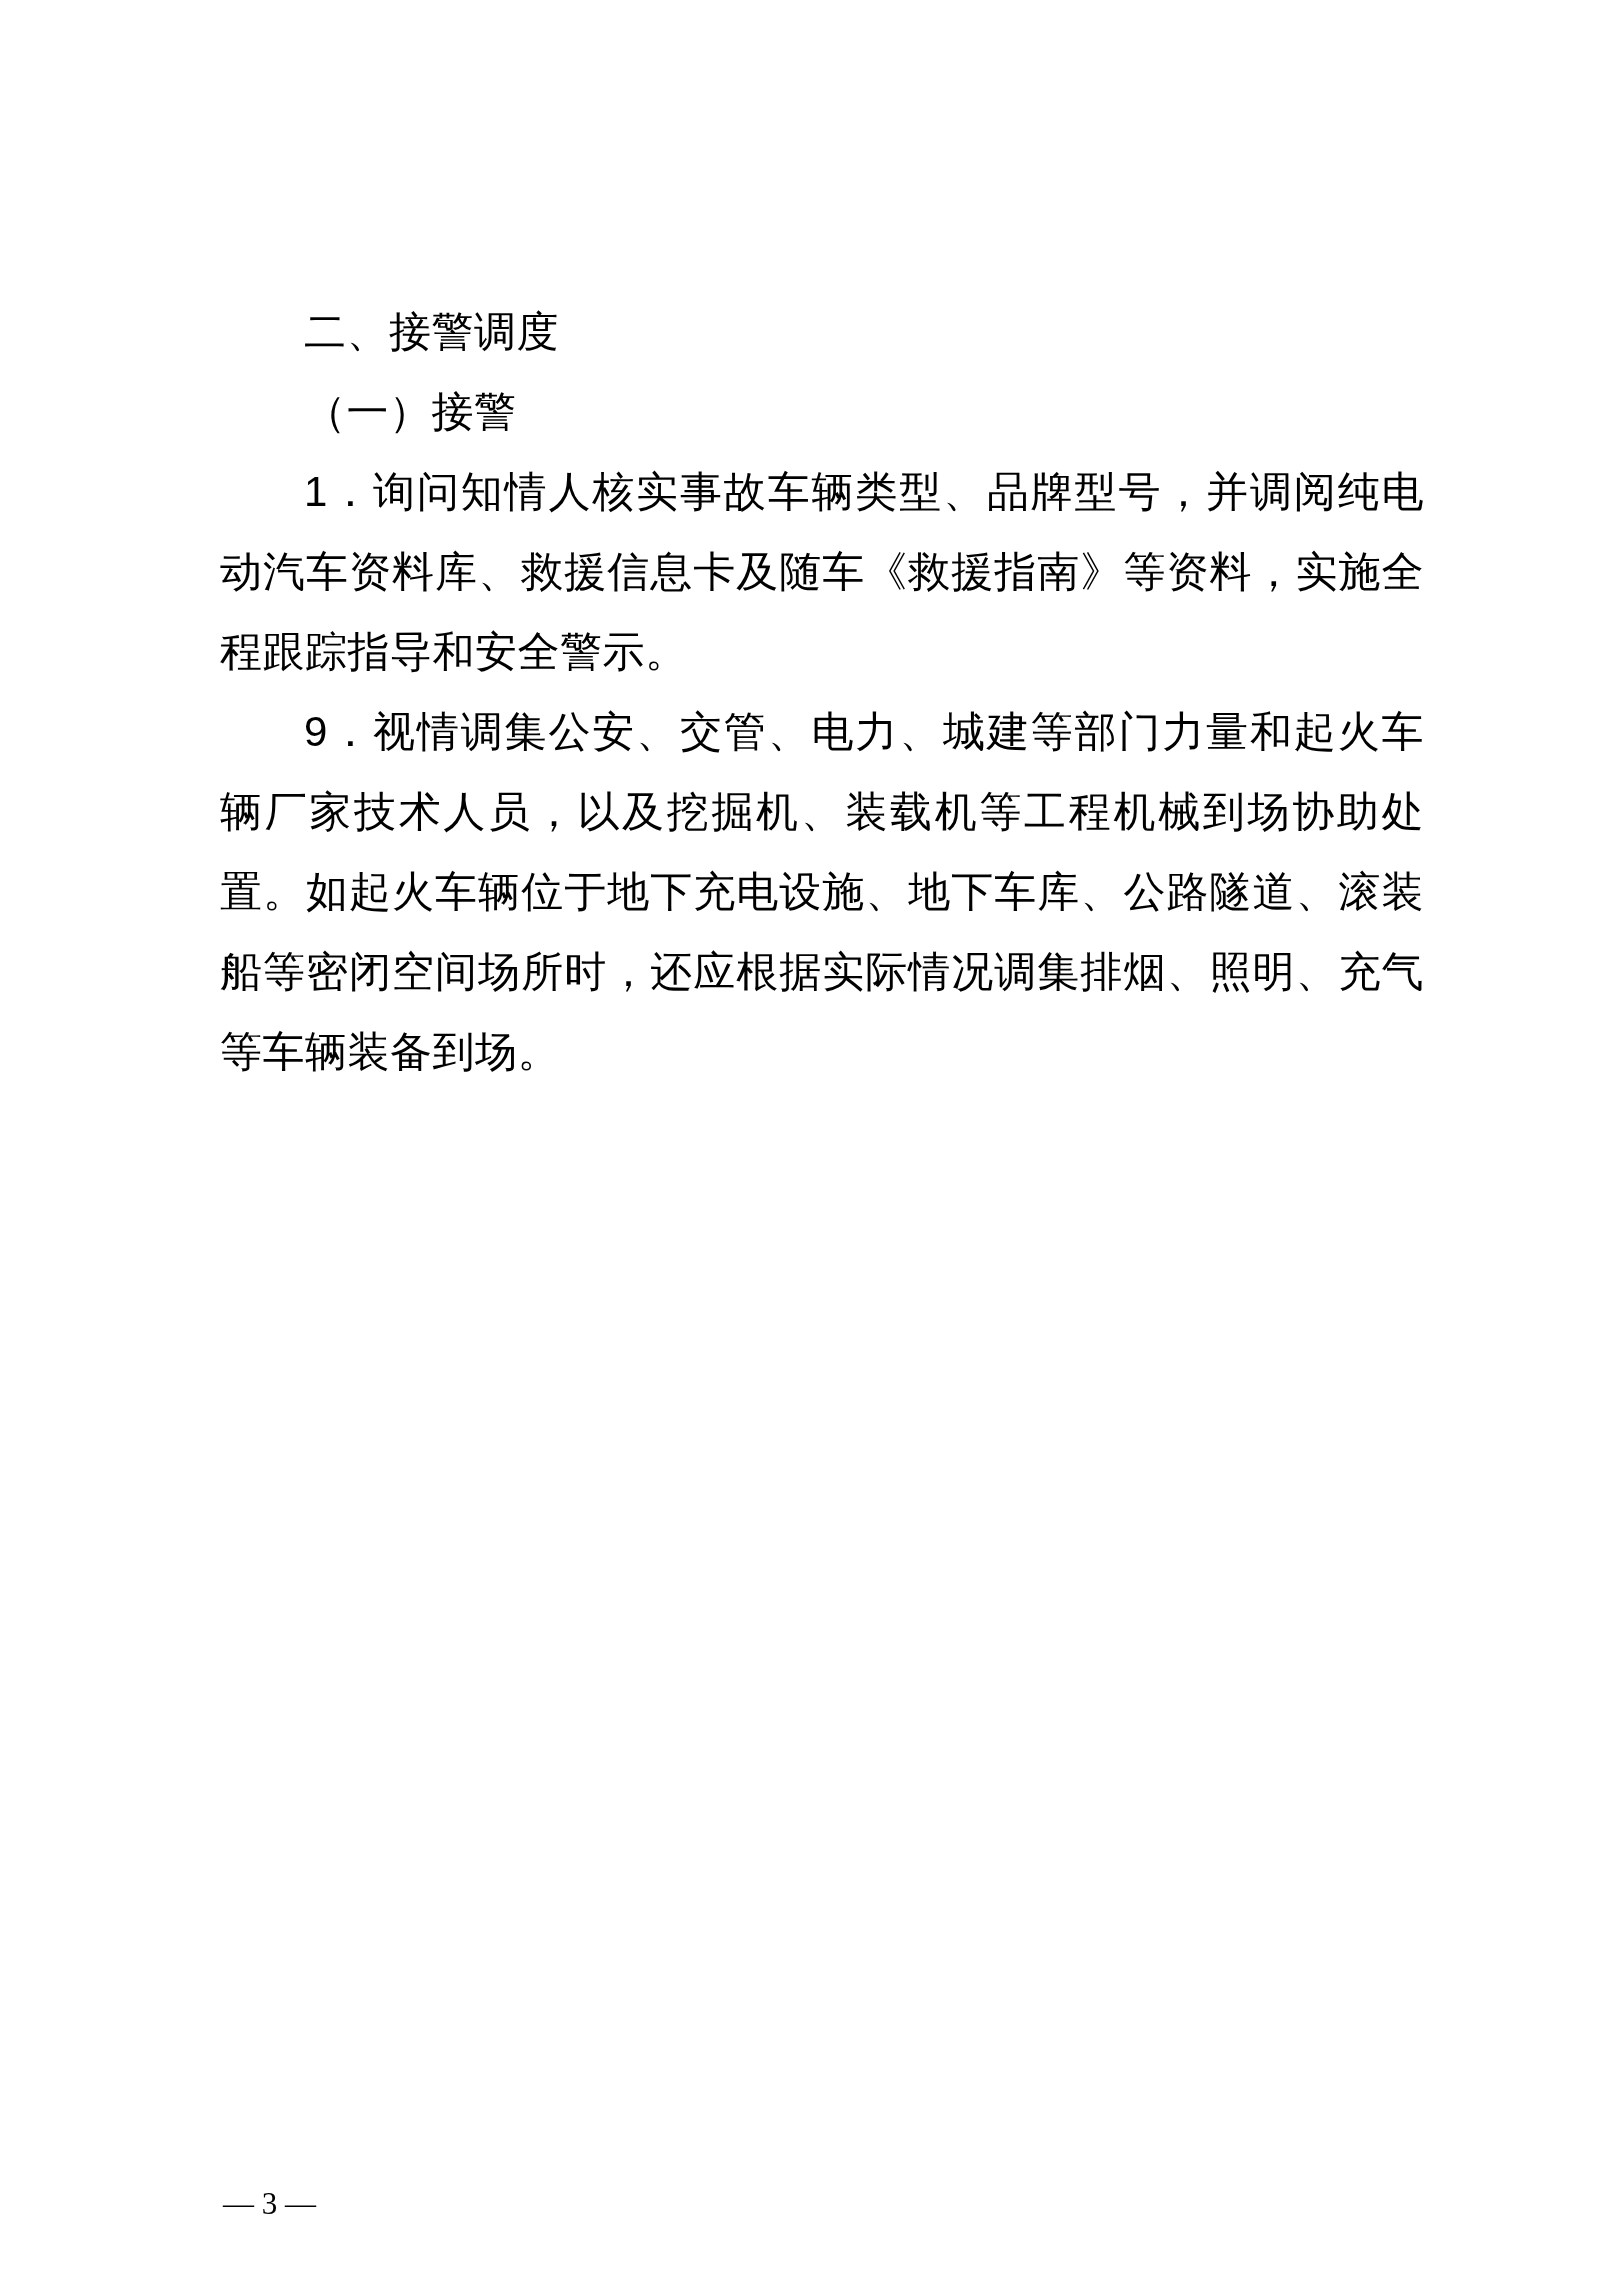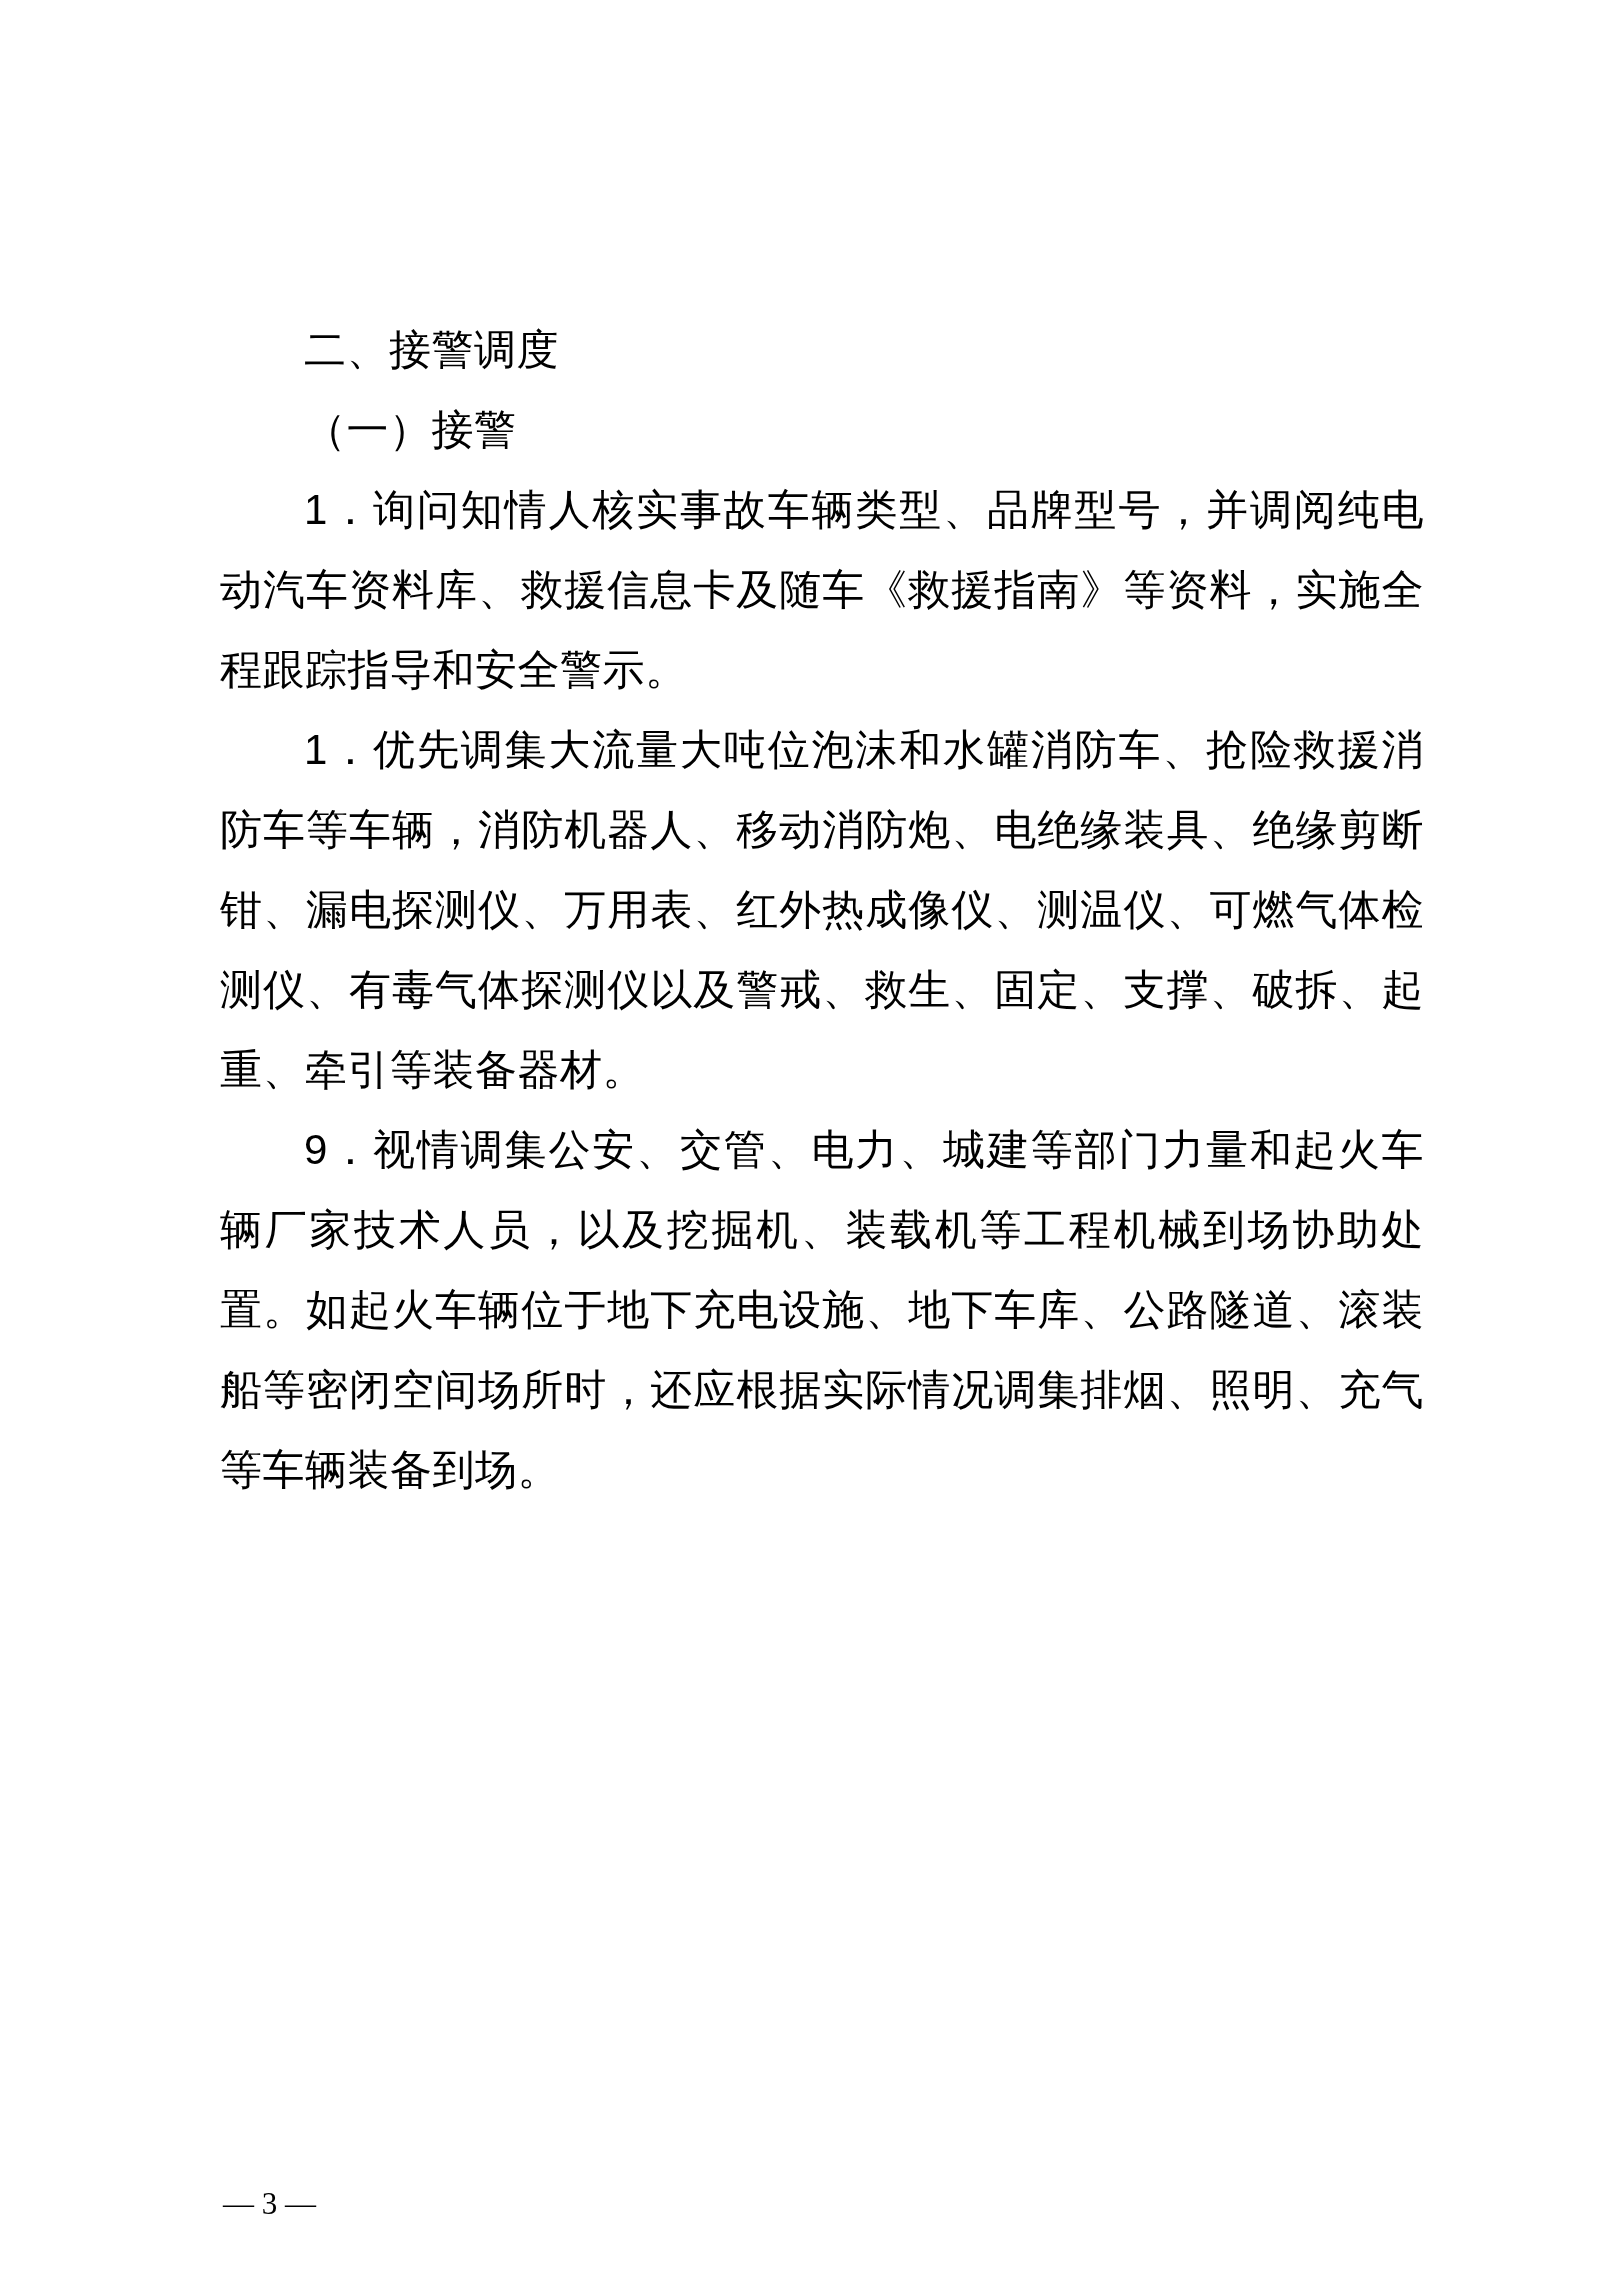--- a/index.html
+++ b/index.html
@@ -13,21 +13,21 @@
     width: 1621px;
     height: 2293px;
     background: #ffffff;
     color: #000000;
     font-family: "Liberation Sans", sans-serif;
     overflow: hidden;
   }
   .doc-content {
     position: absolute;
     left: 220px;
-    top: 310px;
+    top: 292px;
     width: 1204px;
   }
   .para {
     margin: 0;
     padding: 0;
     font-size: 42px;
     line-height: 80px;
     font-weight: 400;
     color: #000000;
     text-align: justify;
@@ -50,18 +50,17 @@
   }
 </style>
 </head>
 <body>
 
 <div class="page">
   <div class="doc-content">
       <p class="para heading">二、接警调度</p>
       <p class="para heading">（一）接警</p>
       <p class="para body">1．询问知情人核实事故车辆类型、品牌型号，并调阅纯电动汽车资料库、救援信息卡及随车《救援指南》等资料，实施全程跟踪指导和安全警示。</p>
-      <p class="para body">1．优先调集大流量大吨位泡沫和水罐消防车、抢险救援消防车等车辆，消防机器人、移动消防炮、电绝缘装具、绝缘剪断钳、漏电探测仪、万用表、红外热成像仪、测温仪、可燃气体检测仪、有毒气体探测仪以及警戒、救生、固定、支撑、破拆、起重、牵引等装备器材。</p>
       <p class="para body">9．视情调集公安、交管、电力、城建等部门力量和起火车辆厂家技术人员，以及挖掘机、装载机等工程机械到场协助处置。如起火车辆位于地下充电设施、地下车库、公路隧道、滚装船等密闭空间场所时，还应根据实际情况调集排烟、照明、充气等车辆装备到场。</p>
     </div>
   <div class="page-footer">— 3 —</div>
 </div>
 
 
 </body></html>

